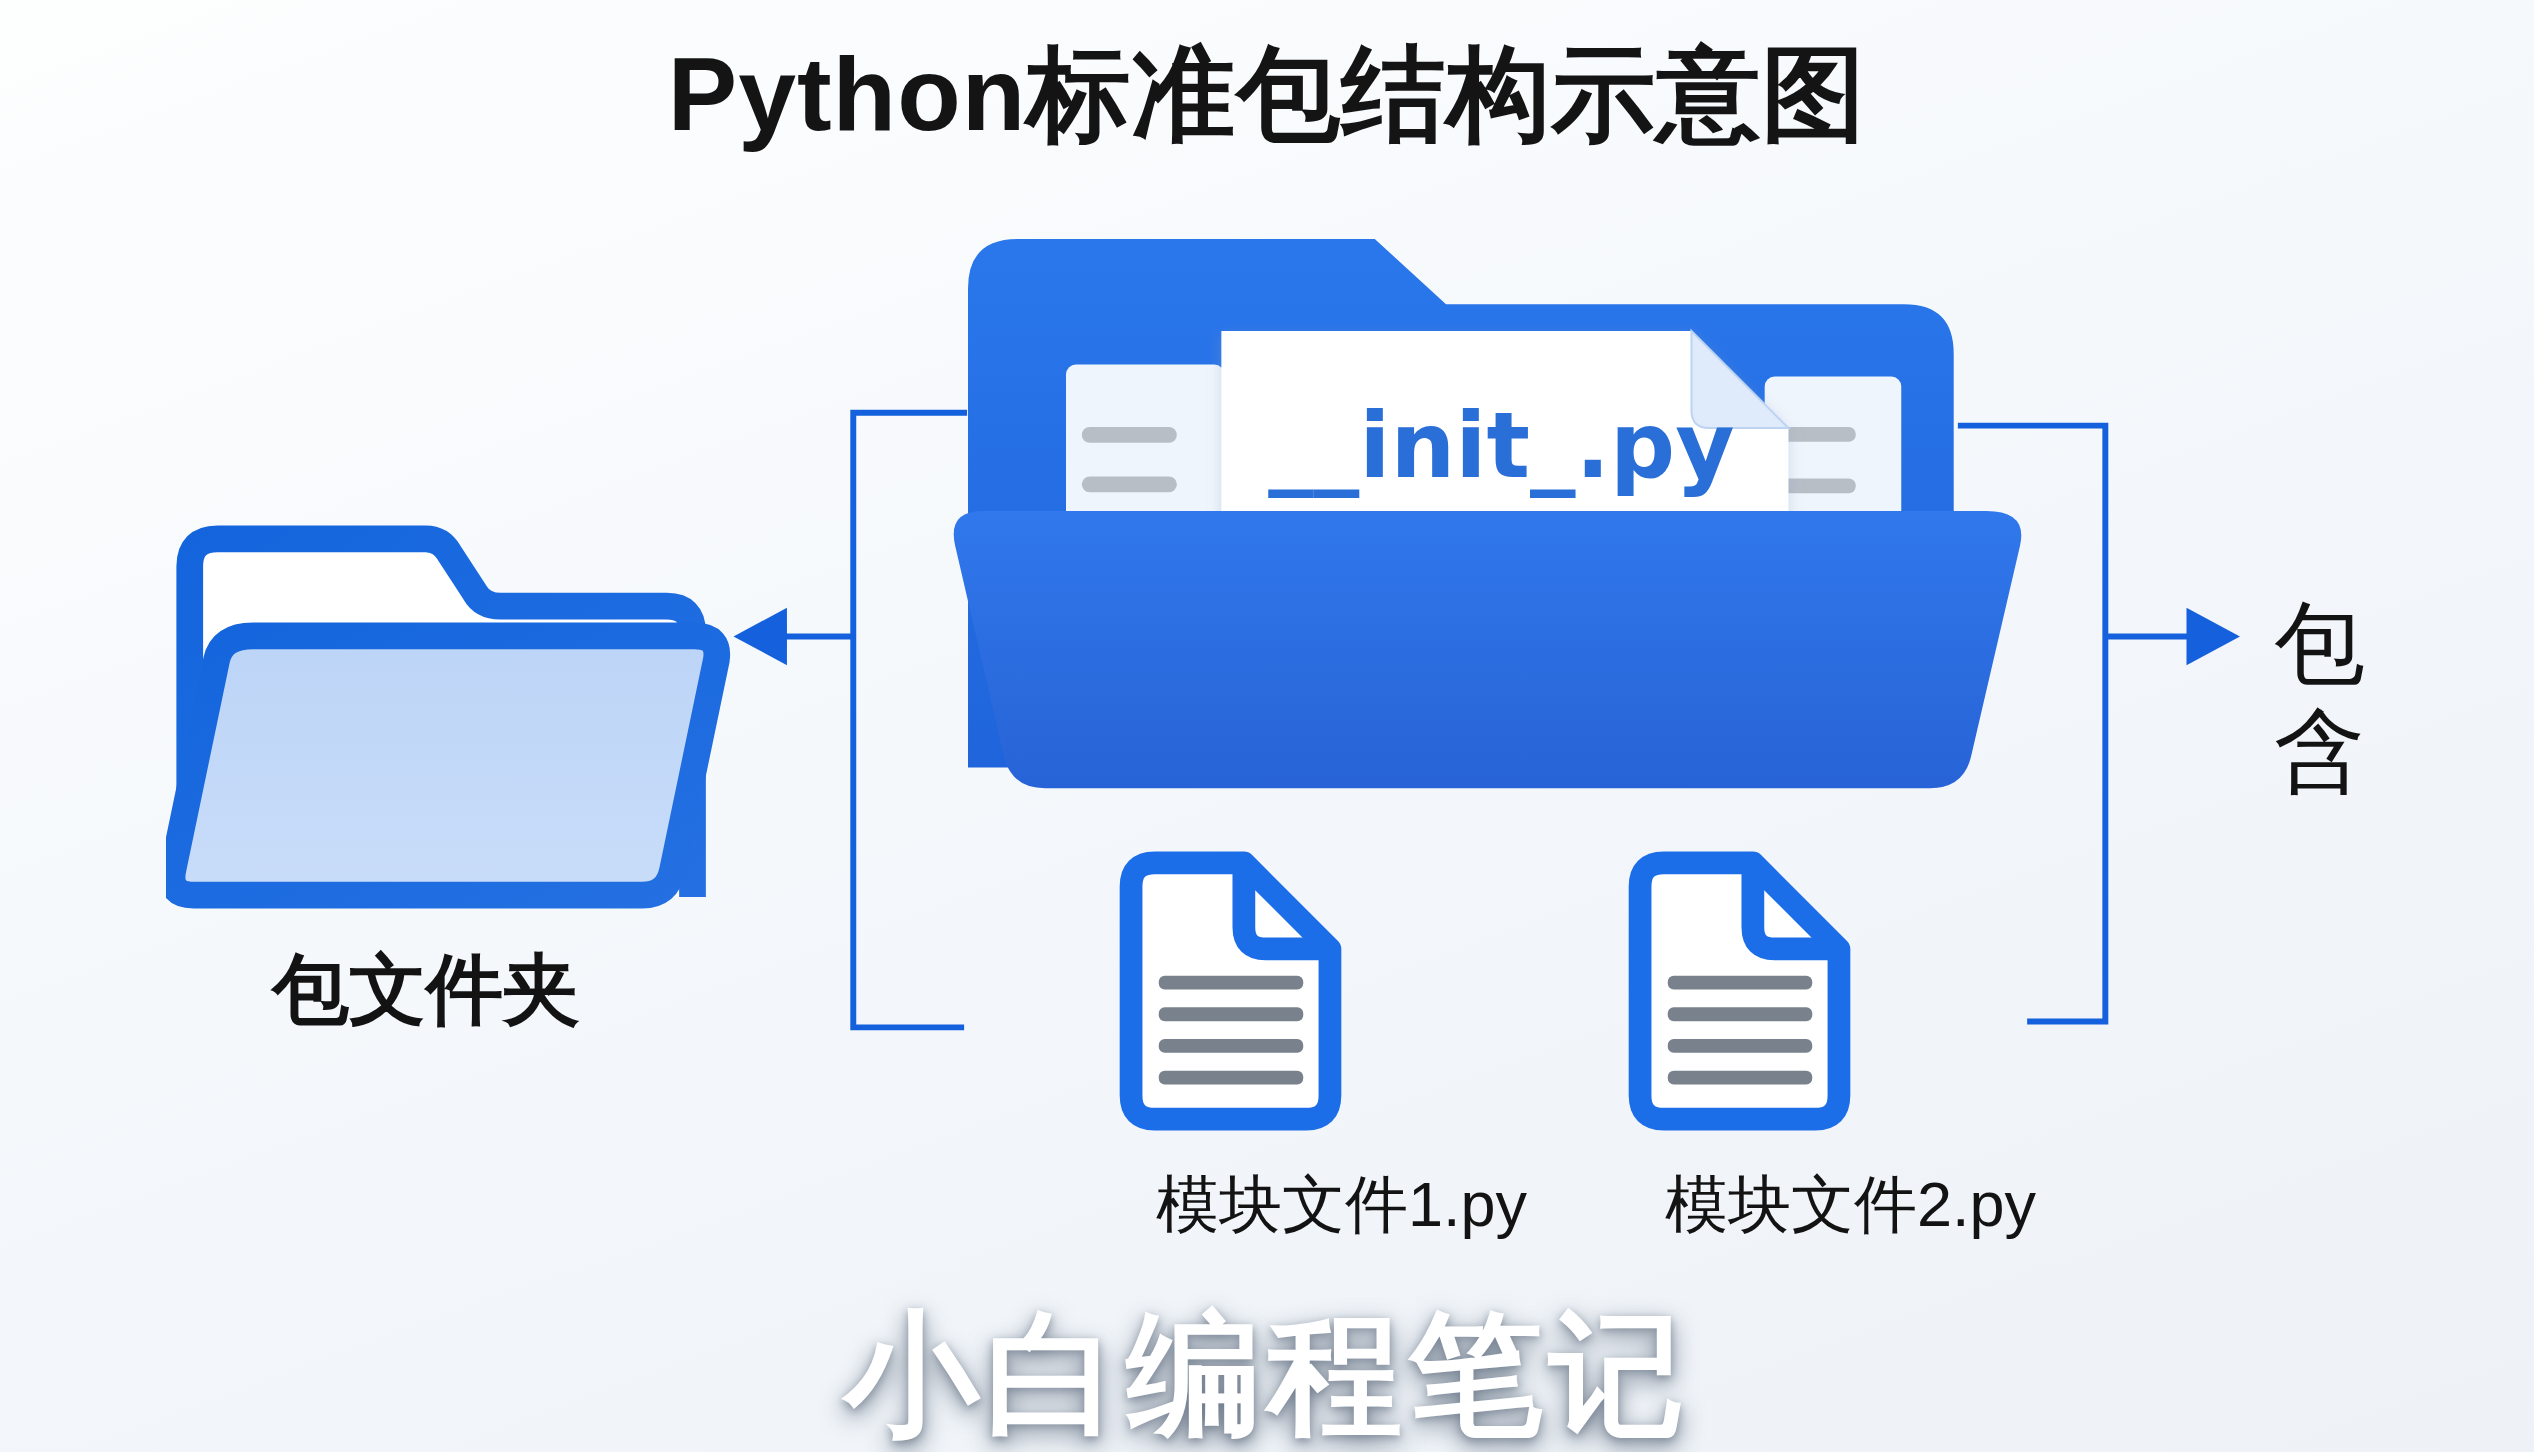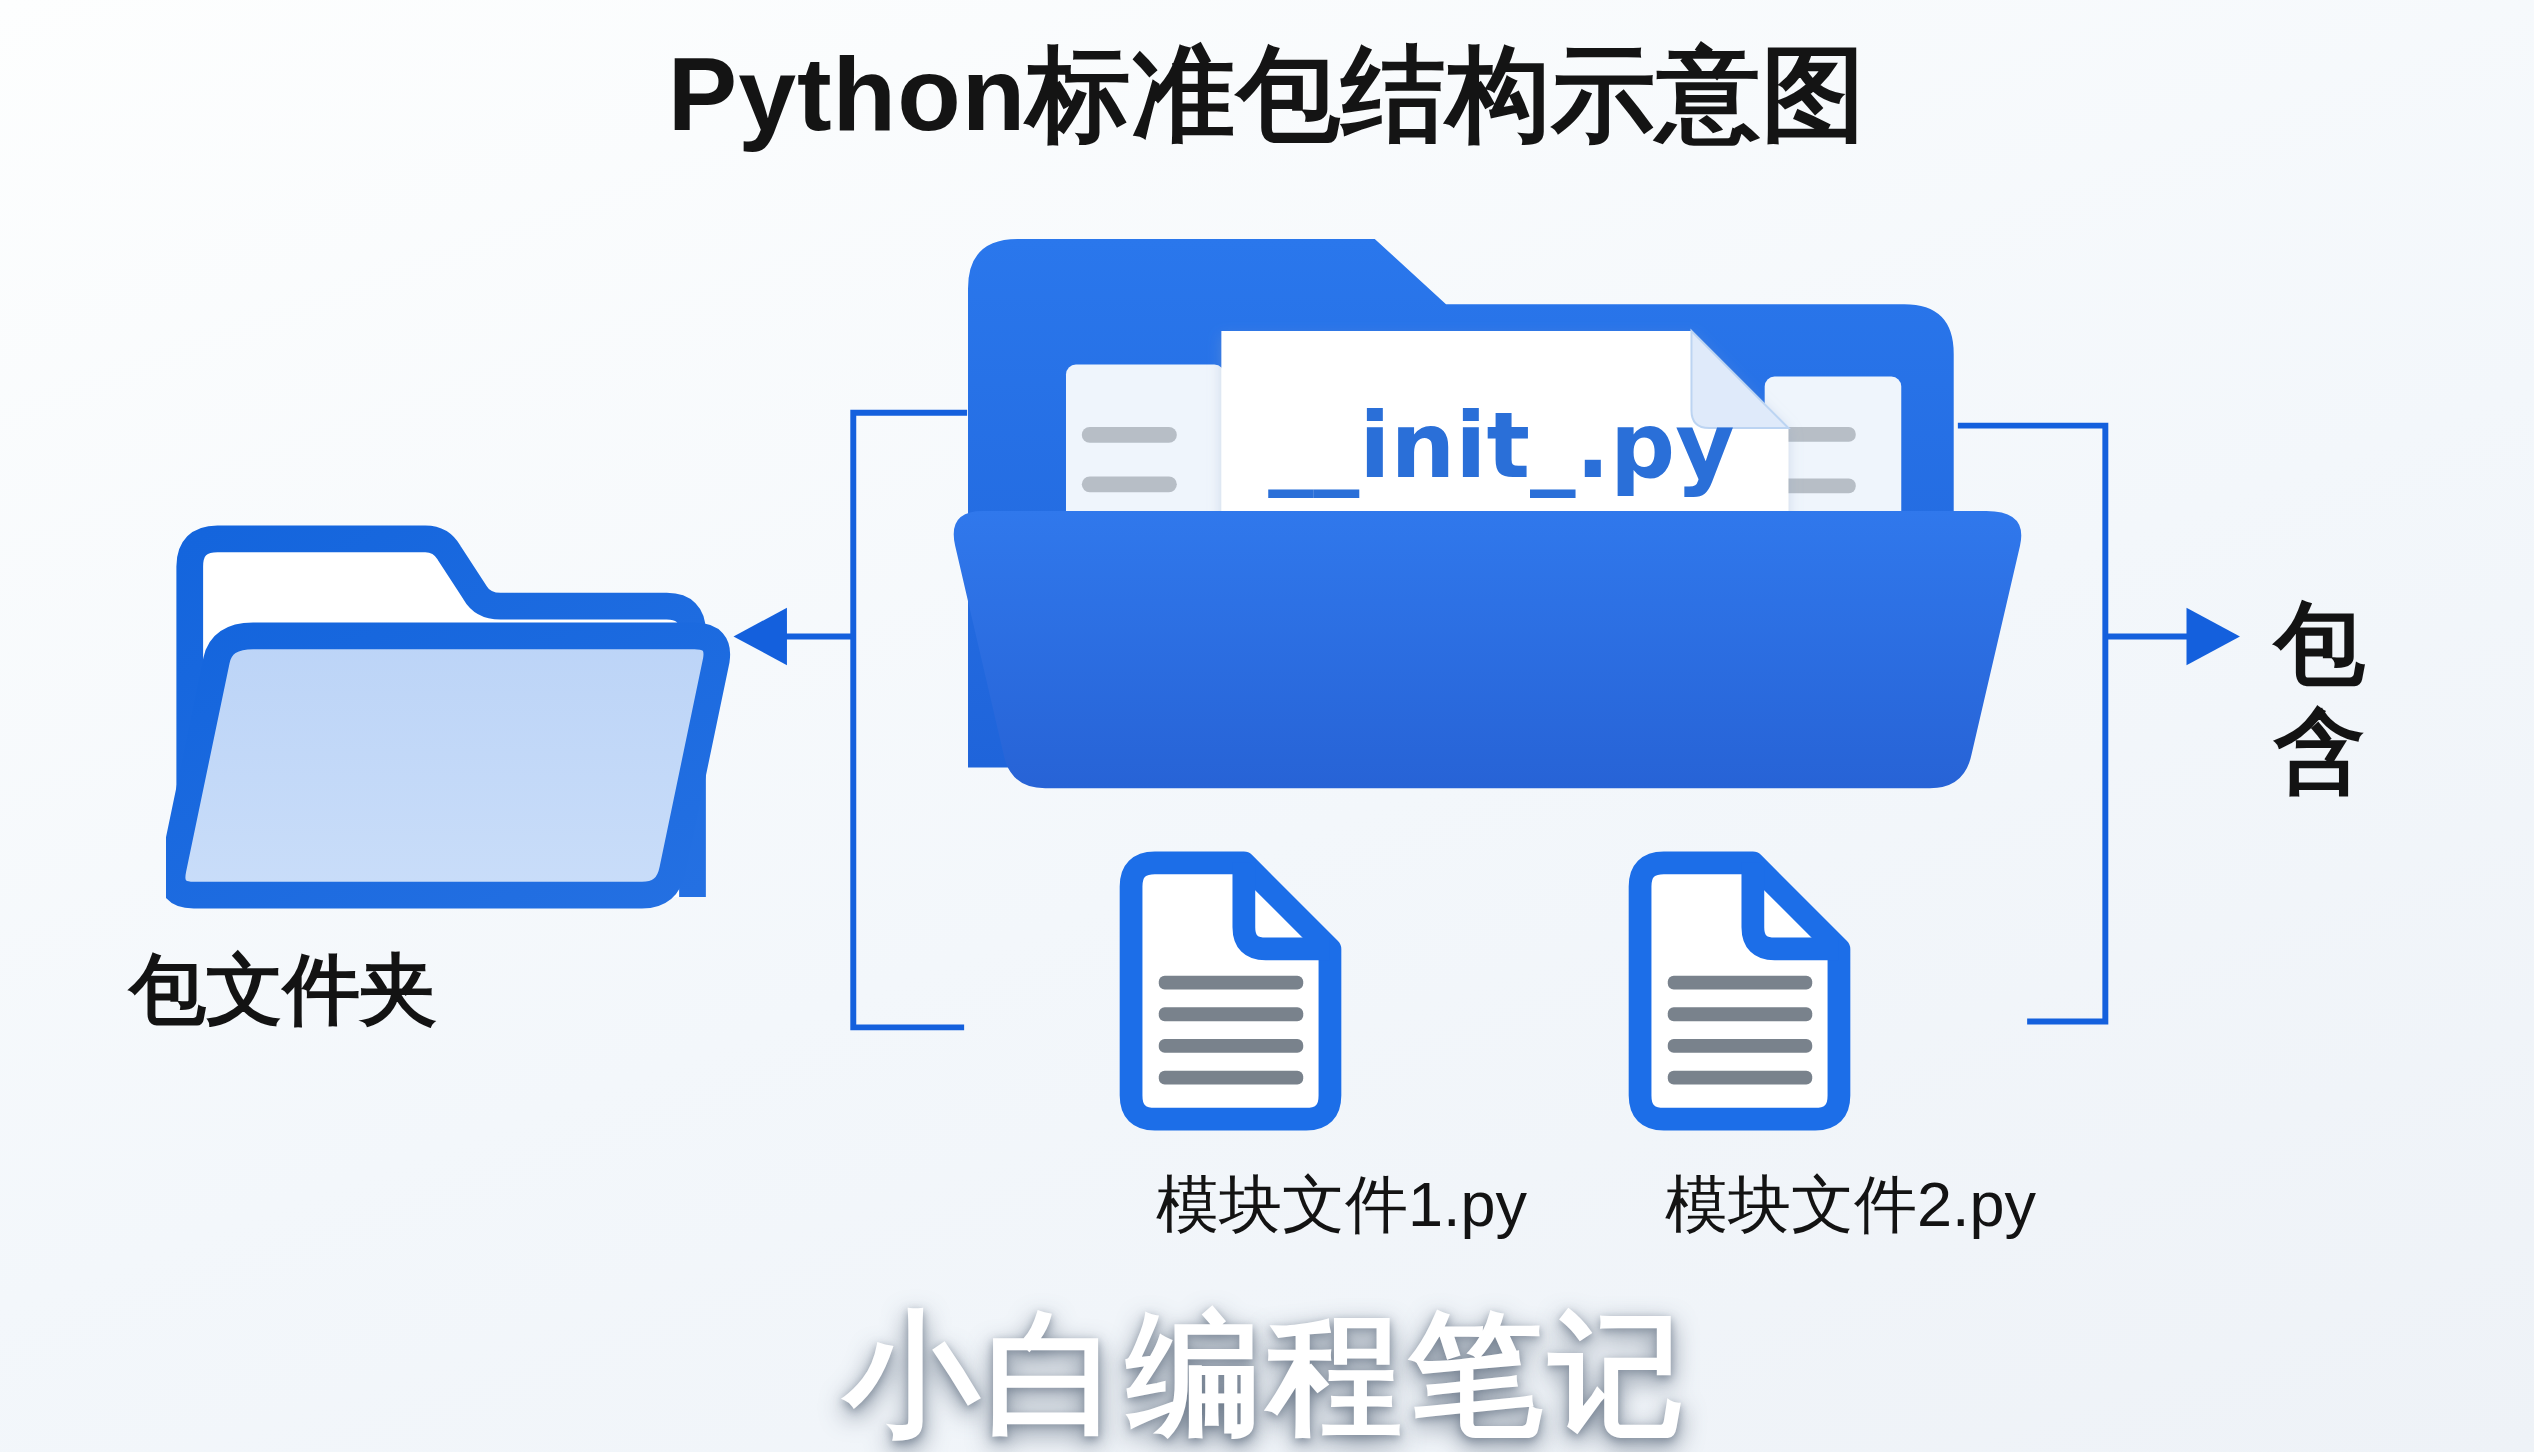--- a/index.html
+++ b/index.html
@@ -15,32 +15,33 @@
   }
   .abs{position:absolute;}
   #title{
     left:0;right:0;top:26px;
     text-align:center;
     font-size:104px;font-weight:700;
     color:#141414;letter-spacing:1px;
   }
   #pkg-folder-label{
     left:129px;top:939px;width:594px;
+    text-align:center;
     font-size:77px;font-weight:700;color:#131313;
   }
   .module-label{
     top:1162px;width:594px;
     text-align:right;
     font-size:63px;font-weight:500;color:#131313;
   }
   #module-label-1{left:933px;}
   #module-label-2{left:1442px;}
   #relation-label{
     left:2274px;top:590px;width:99px;
-    font-size:91px;font-weight:700;color:#131313;
+    font-size:91px;font-weight:400;color:#131313;
     line-height:1.18;
     word-break:break-all;
   }
   #watermark{
     left:0;right:0;top:1285px;
     text-align:center;
     font-size:135px;font-weight:800;
     color:#ffffff;letter-spacing:6px;
     text-shadow:0 9px 24px rgba(96,110,128,.85),0 3px 8px rgba(96,110,128,.6);
   }

